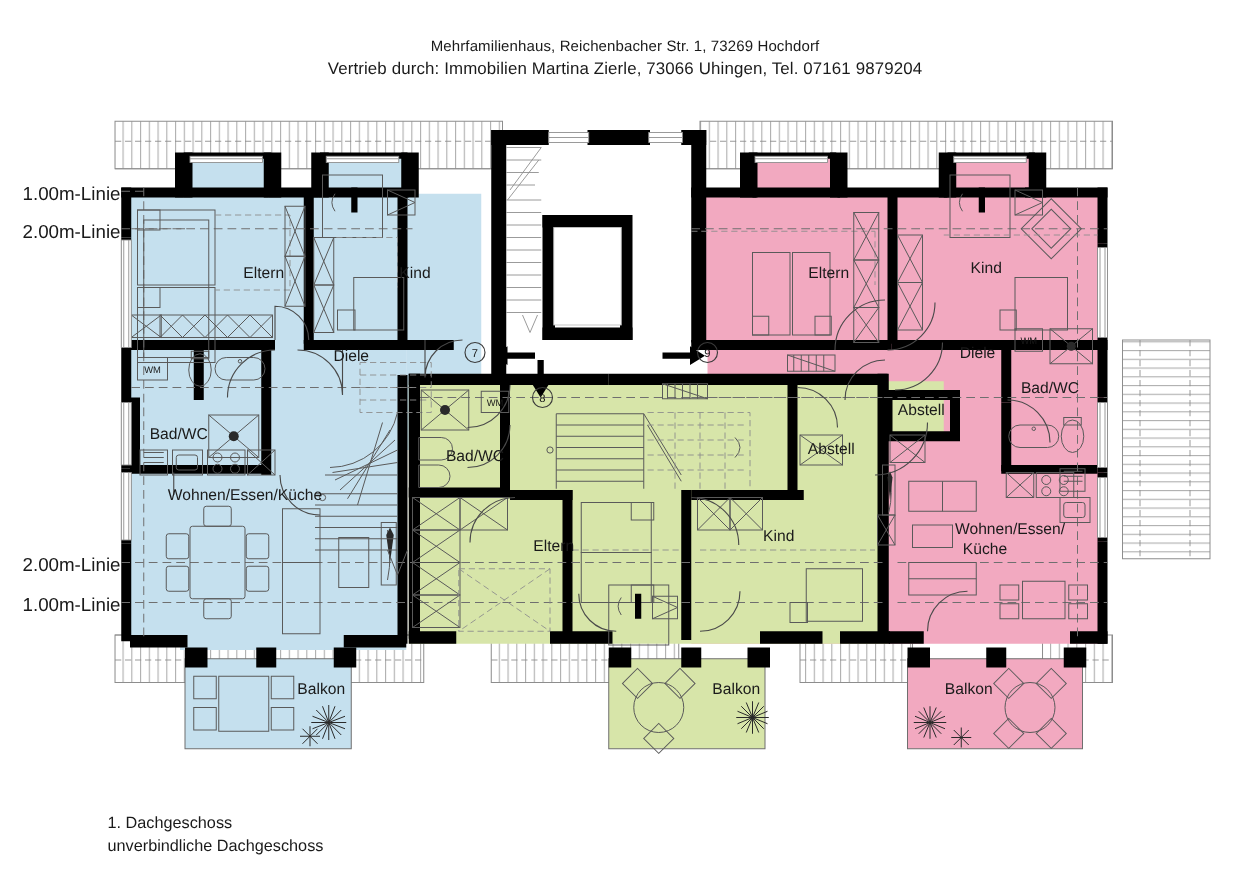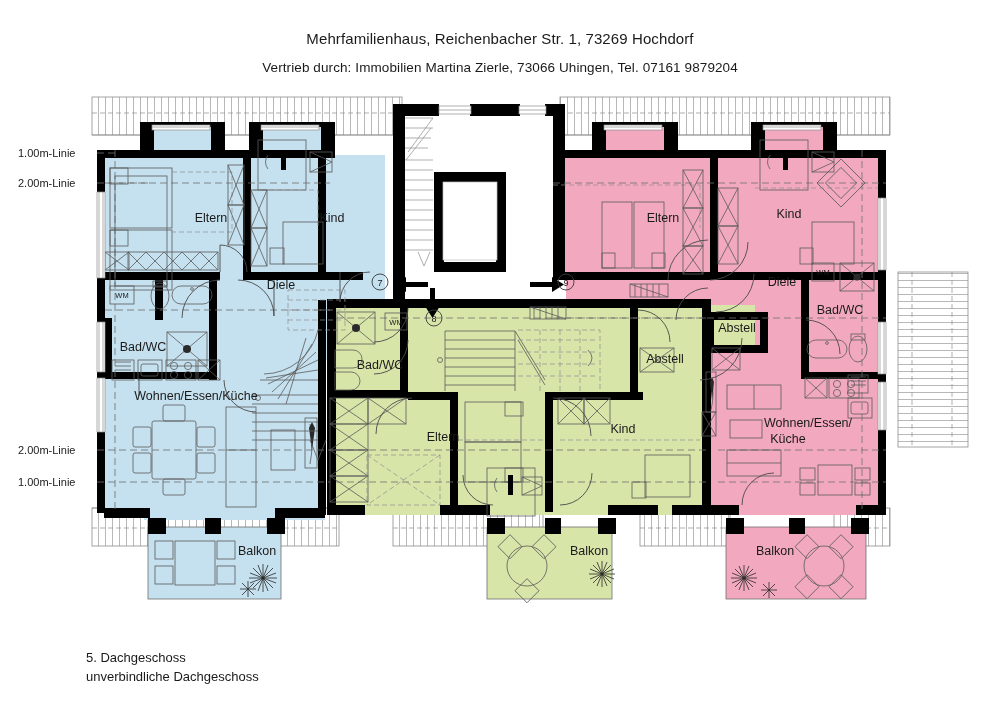--- a/index.html
+++ b/index.html
@@ -1,26 +1,26 @@
 <!DOCTYPE html>
 <html><head>
 <meta charset="utf-8">
 <style>
   html,body{margin:0;padding:0;background:#ffffff;}
   body{width:1000px;height:706px;overflow:hidden;
        font-family:"Liberation Sans", sans-serif;color:#1a1a1a;}
   #stage{position:relative;width:1000px;height:706px;background:#fff;}
 
   .hdr{position:absolute;left:0;top:0;width:1000px;text-align:center;}
-  .hdr .l1{font-size:15px;letter-spacing:.1px;margin-top:30px;}
-  .hdr .l2{font-size:13.5px;letter-spacing:.1px;margin-top:13px;}
+  .hdr .l1{font-size:12px;letter-spacing:.1px;margin-top:30px;}
+  .hdr .l2{font-size:13.5px;letter-spacing:.1px;margin-top:3px;}
 
   .foot{position:absolute;left:86px;top:648px;font-size:13px;line-height:19px;}
 
-  .dimlab{position:absolute;font-size:11px;white-space:nowrap;}
+  .dimlab{position:absolute;font-size:15px;white-space:nowrap;}
 
   svg{position:absolute;left:0;top:0;}
   text{font-family:"Liberation Sans", sans-serif;fill:#1a1a1a;}
   .rm{font-size:12.5px;}
   .rm-sm{font-size:7.5px;}
   .dn{font-size:9px;}
 </style>
 </head>
 <body>
 
@@ -30,21 +30,21 @@
     <div class="l1">Mehrfamilienhaus, Reichenbacher Str. 1, 73269 Hochdorf</div>
     <div class="l2">Vertrieb durch: Immobilien Martina Zierle, 73066 Uhingen, Tel. 07161 9879204</div>
   </div>
 
   <div class="dimlab" style="left:18px;top:147px;">1.00m-Linie</div>
   <div class="dimlab" style="left:18px;top:177px;">2.00m-Linie</div>
   <div class="dimlab" style="left:18px;top:444px;">2.00m-Linie</div>
   <div class="dimlab" style="left:18px;top:476px;">1.00m-Linie</div>
 
   <div class="foot">
-    <div>5. Dachgeschoss</div>
+    <div>1. Dachgeschoss</div>
     <div>unverbindliche Dachgeschoss</div>
   </div>
 
   <svg width="1000" height="706" viewBox="0 0 1000 706">
 
     <defs>
 
       <pattern id="roofV" width="7" height="10" patternUnits="userSpaceOnUse">
         <rect width="7" height="10" fill="#ffffff"></rect>
         <path d="M0.5 0 V10" stroke="#9a9a9a" stroke-width="0.7"></path>

